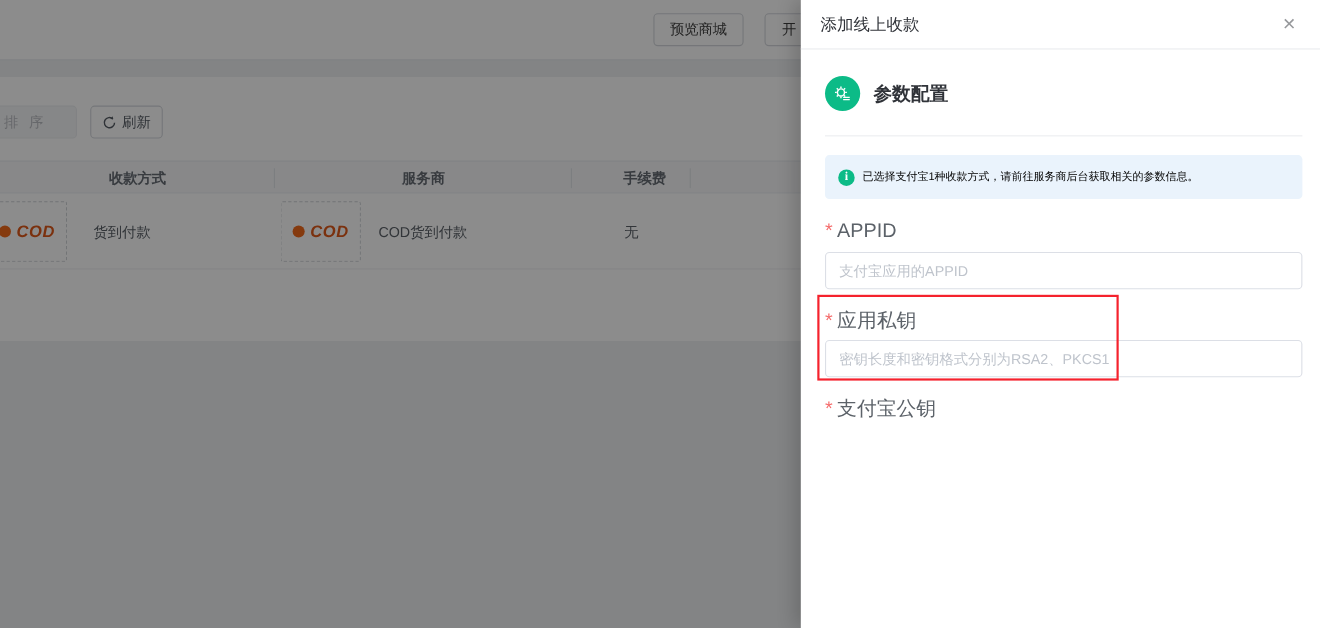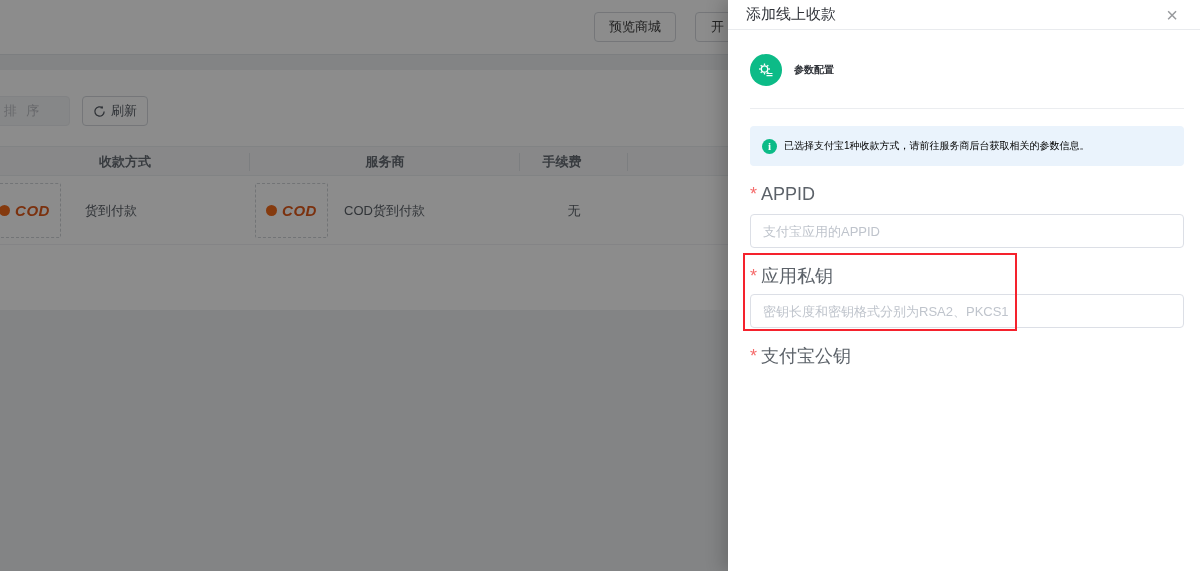--- a/index.html
+++ b/index.html
@@ -39,31 +39,31 @@
   .cod-text { font-size:15px; font-weight:bold; font-style:italic; color:#e0591a; letter-spacing:0.5px; }
   .cell-text { position:absolute; top:0; height:69px; line-height:69px; font-size:13px; color:#5b6168; }
 
   
   .overlay { position:absolute; left:0; top:0; width:1200px; height:571px;
              background:rgba(0,0,0,0.45); z-index:5; }
 
   
   .drawer { position:absolute; left:728px; top:0; width:472px; height:571px; background:#ffffff;
             z-index:10; box-shadow:-6px 0 16px rgba(0,0,0,0.18); }
-  .drawer-header { position:relative; height:30px; border-bottom:1px solid #e9ebee;
+  .drawer-header { position:relative; height:45px; border-bottom:1px solid #e9ebee;
                    display:flex; align-items:center; padding:0 16px 0 18px; }
   .drawer-title { font-size:15px; color:#303339; }
   .drawer-close { margin-left:auto; width:24px; height:24px; border:none; background:transparent;
                   font-size:20px; line-height:22px; color:#97999c; cursor:pointer; }
   .drawer-body { position:relative; height:526px; }
 
   .section-head { position:absolute; left:22px; top:24px; display:flex; align-items:center; gap:12px; }
   .section-icon { width:32px; height:32px; border-radius:50%; background:#0cbb87;
                   display:flex; align-items:center; justify-content:center; }
-  .section-title { font-size:10px; font-weight:bold; color:#303339; }
+  .section-title { font-size:17px; font-weight:bold; color:#303339; }
 
   .divider { position:absolute; left:22px; right:16px; top:78px; height:1px; background:#ebedf0; }
 
   .alert { position:absolute; left:22px; right:16px; top:96px; height:40px; background:#eaf3fc;
            border-radius:4px; display:flex; align-items:center; padding:0 12px; gap:7px; }
   .alert-icon { width:15px; height:15px; border-radius:50%; background:#0cbb87; color:#fff;
                 font-size:11px; font-weight:bold; line-height:15px; text-align:center;
                 font-family:"Liberation Serif","DejaVu Serif",serif; flex:0 0 15px; }
   .alert-text { font-size:10px; color:#000000; white-space:nowrap; }
 
@@ -100,21 +100,21 @@
           <path d="M12 7a5 5 0 1 1-1.6-3.67" fill="none" stroke="#565c64" stroke-width="1.4"></path>
           <path d="M10.2 0.8 L10.6 3.7 L7.7 3.4 Z" fill="#565c64"></path>
         </svg>
       </span>
       <span>刷新</span>
     </button>
 
     <div class="thead">
       <div class="th" style="left:250px; width:270px;">服务商</div>
       <div class="th" style="left:0; width:250px;">收款方式</div>
-      <div class="th" style="left:508px; width:108px;">手续费</div>
+      <div class="th" style="left:532px; width:108px;">手续费</div>
       <div class="th-sep" style="left:249px;"></div>
       <div class="th-sep" style="left:519px;"></div>
       <div class="th-sep" style="left:627px;"></div>
     </div>
 
     <div class="trow">
       <div class="cod-badge" style="left:-12px;">
         <span class="cod-dot"></span>
         <span class="cod-text">COD</span>
       </div>

